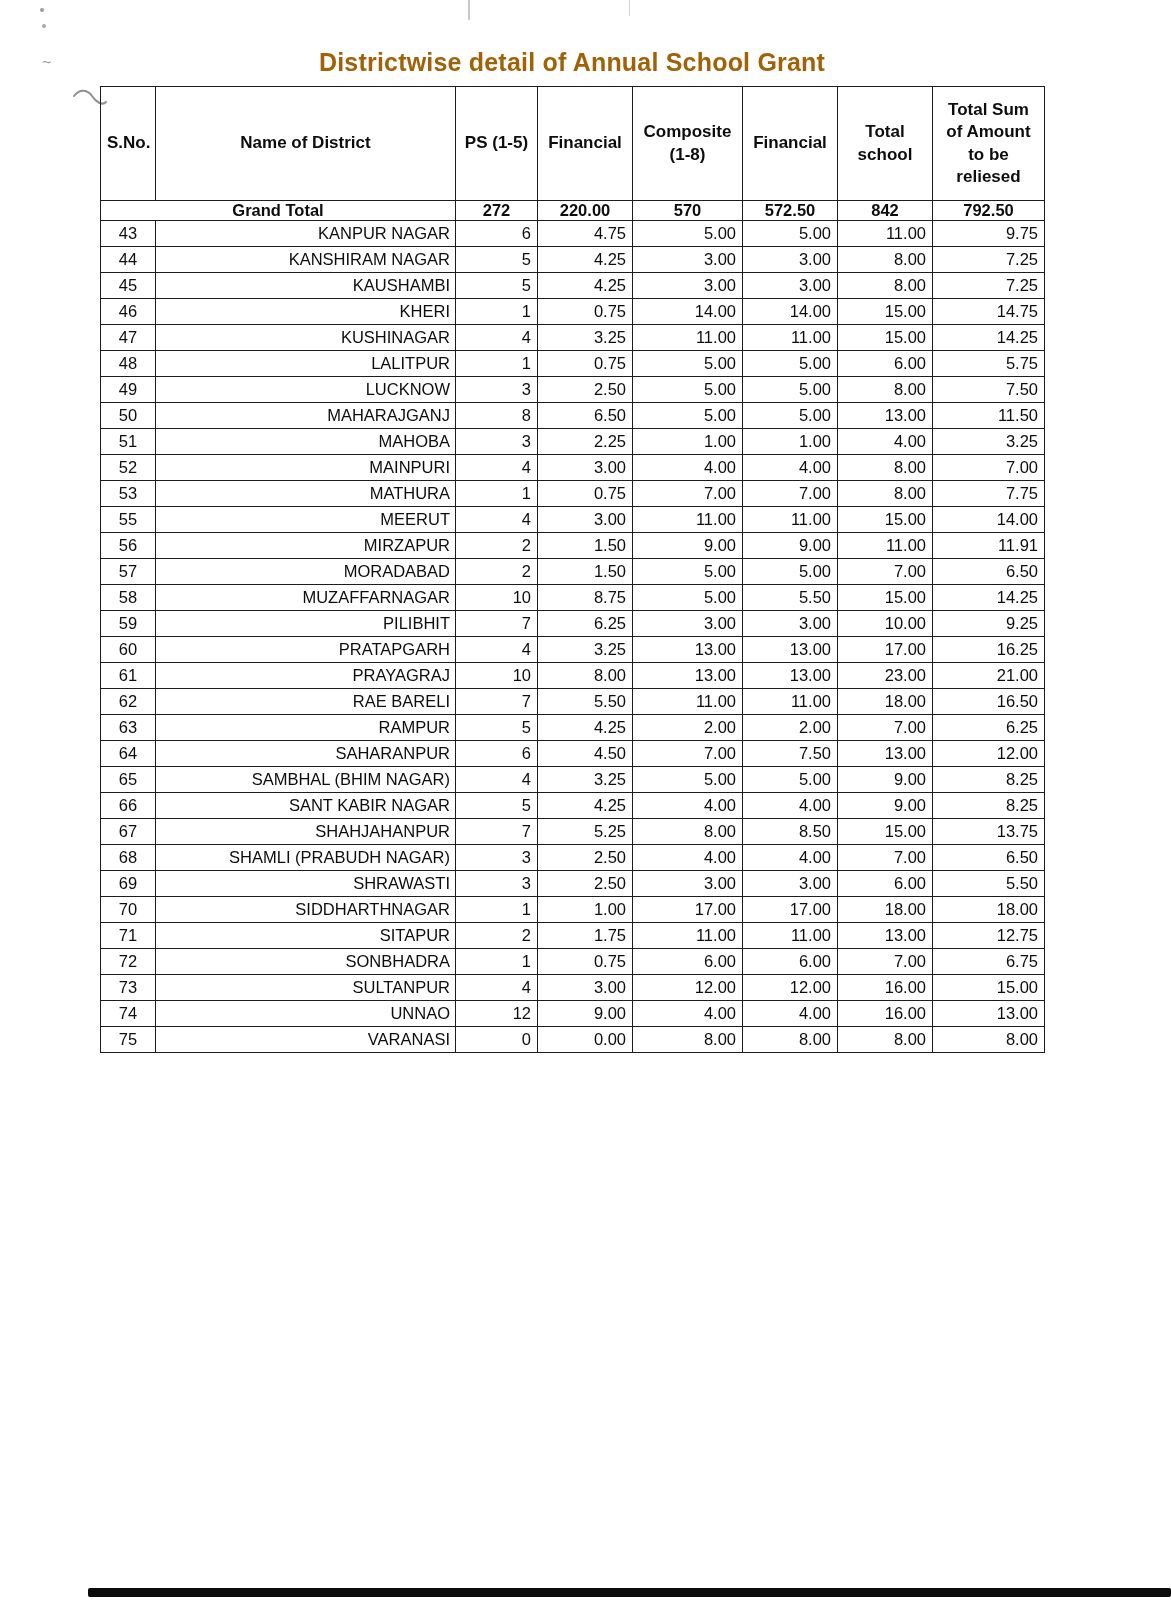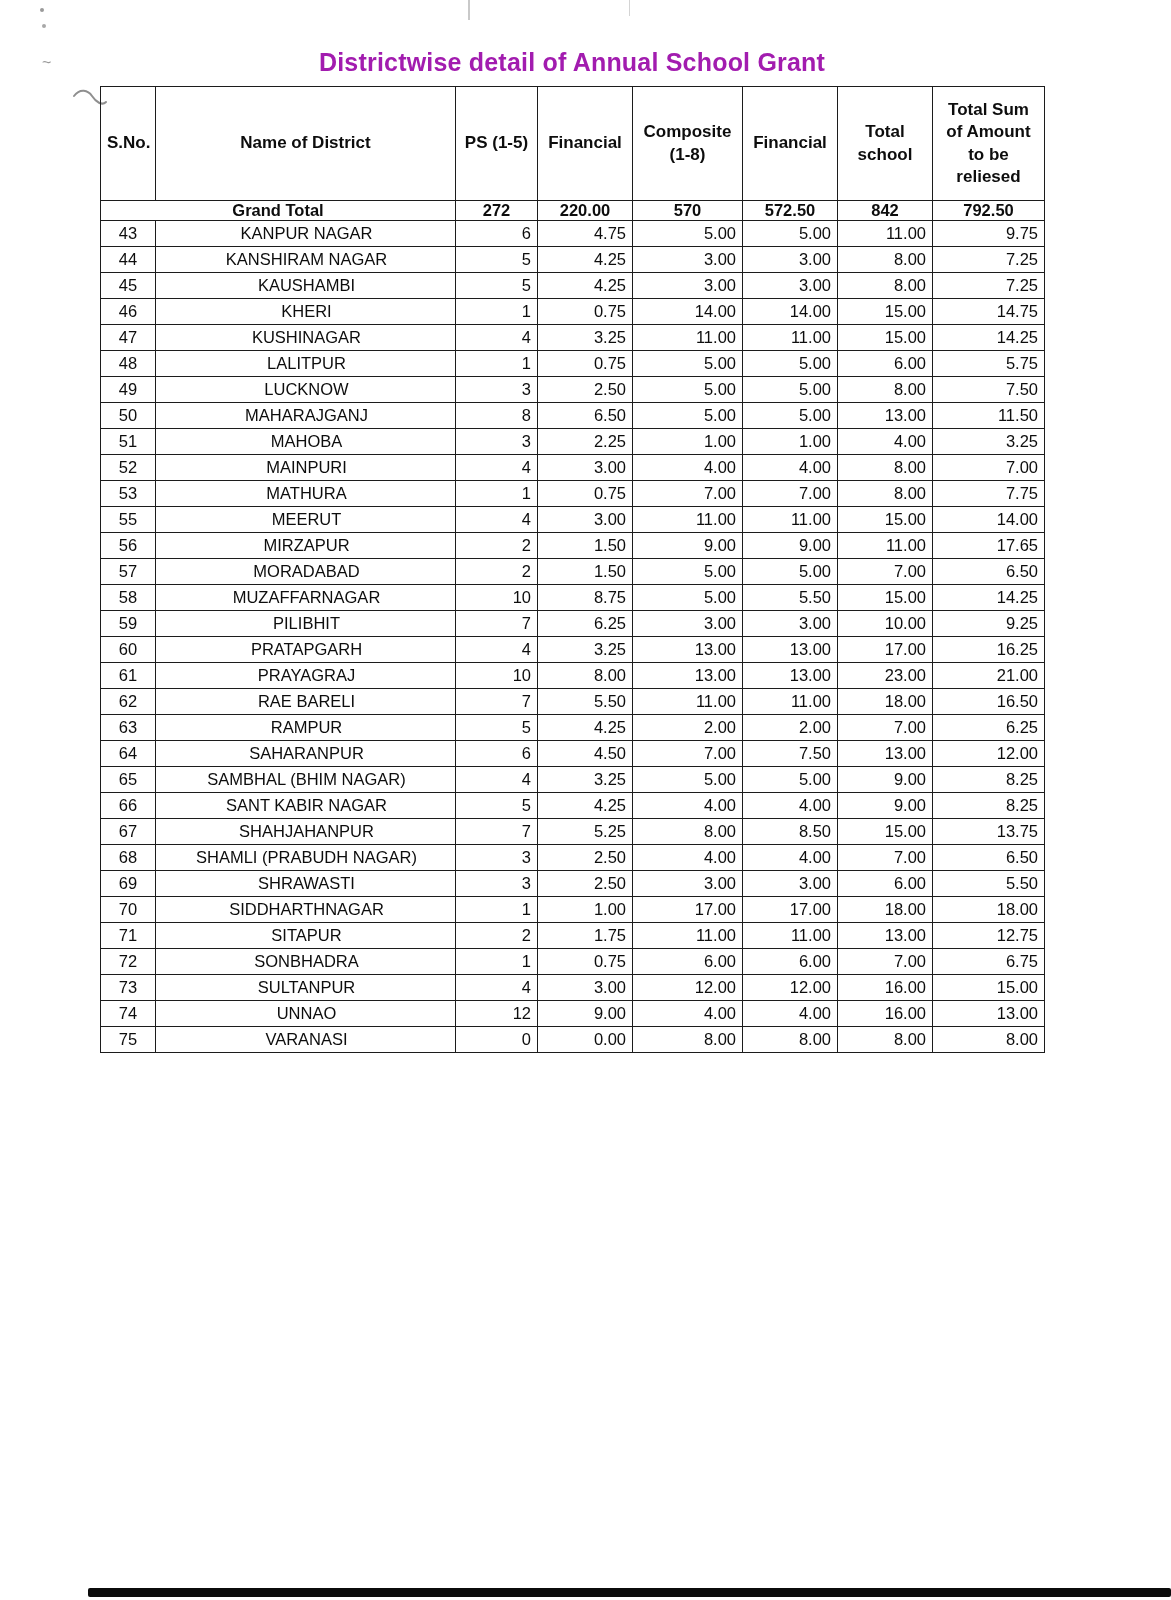--- a/index.html
+++ b/index.html
@@ -16,21 +16,21 @@
     overflow: hidden;
     color: #111;
   }
   .title {
     position: absolute;
     top: 48px; left: 100px; width: 944px;
     text-align: center;
     font-size: 25px;
     font-weight: bold;
     letter-spacing: 0.2px;
-    color: #a21caf;
+    color: #a16207;
   }
   table.grant-table {
     position: absolute;
     top: 86px; left: 100px;
     width: 944px;
     border-collapse: collapse;
     table-layout: fixed;
   }
   .grant-table col.c0 { width: 55px; }
   .grant-table col.c1 { width: 300px; }
@@ -53,21 +53,21 @@
     font-weight: bold;
     font-size: 17px;
     text-align: center;
     vertical-align: middle;
     white-space: normal;
     line-height: 1.3;
     padding: 0 6px;
   }
   .grant-table tbody td { height: 26px; }
   .grant-table td.sno { text-align: center; }
-  .grant-table td.district { text-align: center; padding-left: 7px; }
+  .grant-table td.district { text-align: right; padding-left: 7px; }
   .grant-table td.num { text-align: right; padding-right: 6px; }
   .grant-table tr.grand-total td {
     font-weight: bold;
     height: 14px;
   }
   .grant-table td.gt-label { text-align: center; }
   .grant-table td.gt-num { text-align: center; }
 
   
   .scan-edge-bottom {
@@ -274,21 +274,21 @@
           <td class="num">14.00</td>
         </tr>
         <tr>
           <td class="sno">56</td>
           <td class="district">MIRZAPUR</td>
           <td class="num">2</td>
           <td class="num">1.50</td>
           <td class="num">9.00</td>
           <td class="num">9.00</td>
           <td class="num">11.00</td>
-          <td class="num">17.65</td>
+          <td class="num">11.91</td>
         </tr>
         <tr>
           <td class="sno">57</td>
           <td class="district">MORADABAD</td>
           <td class="num">2</td>
           <td class="num">1.50</td>
           <td class="num">5.00</td>
           <td class="num">5.00</td>
           <td class="num">7.00</td>
           <td class="num">6.50</td>

